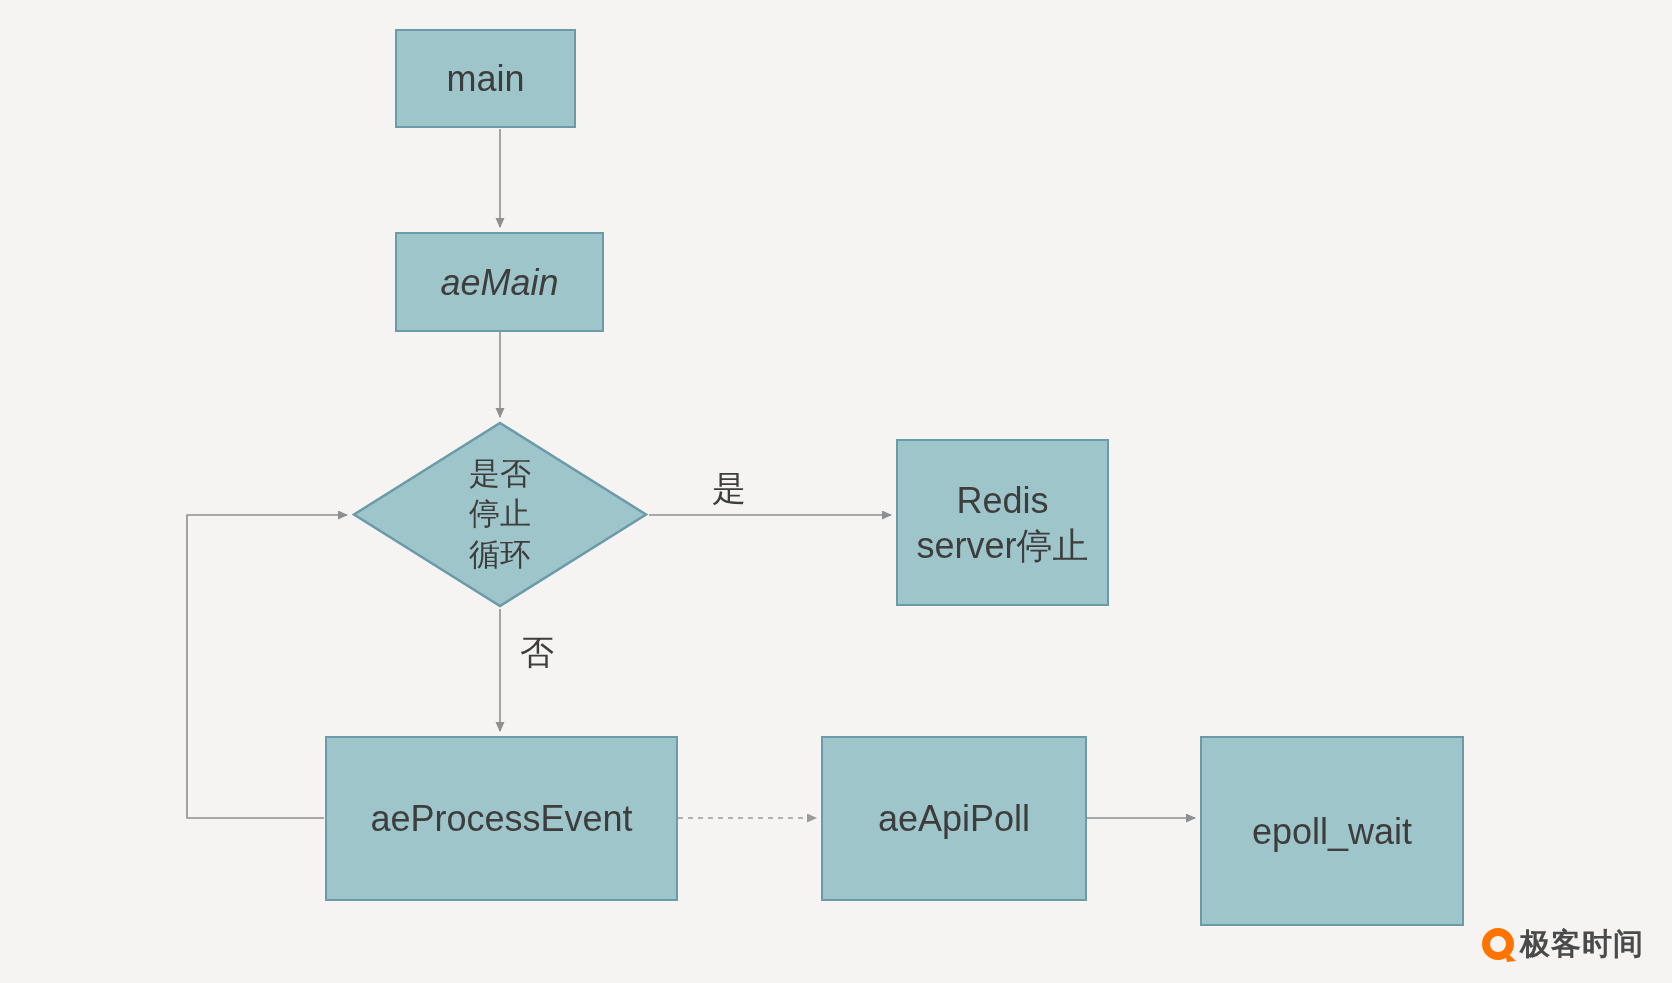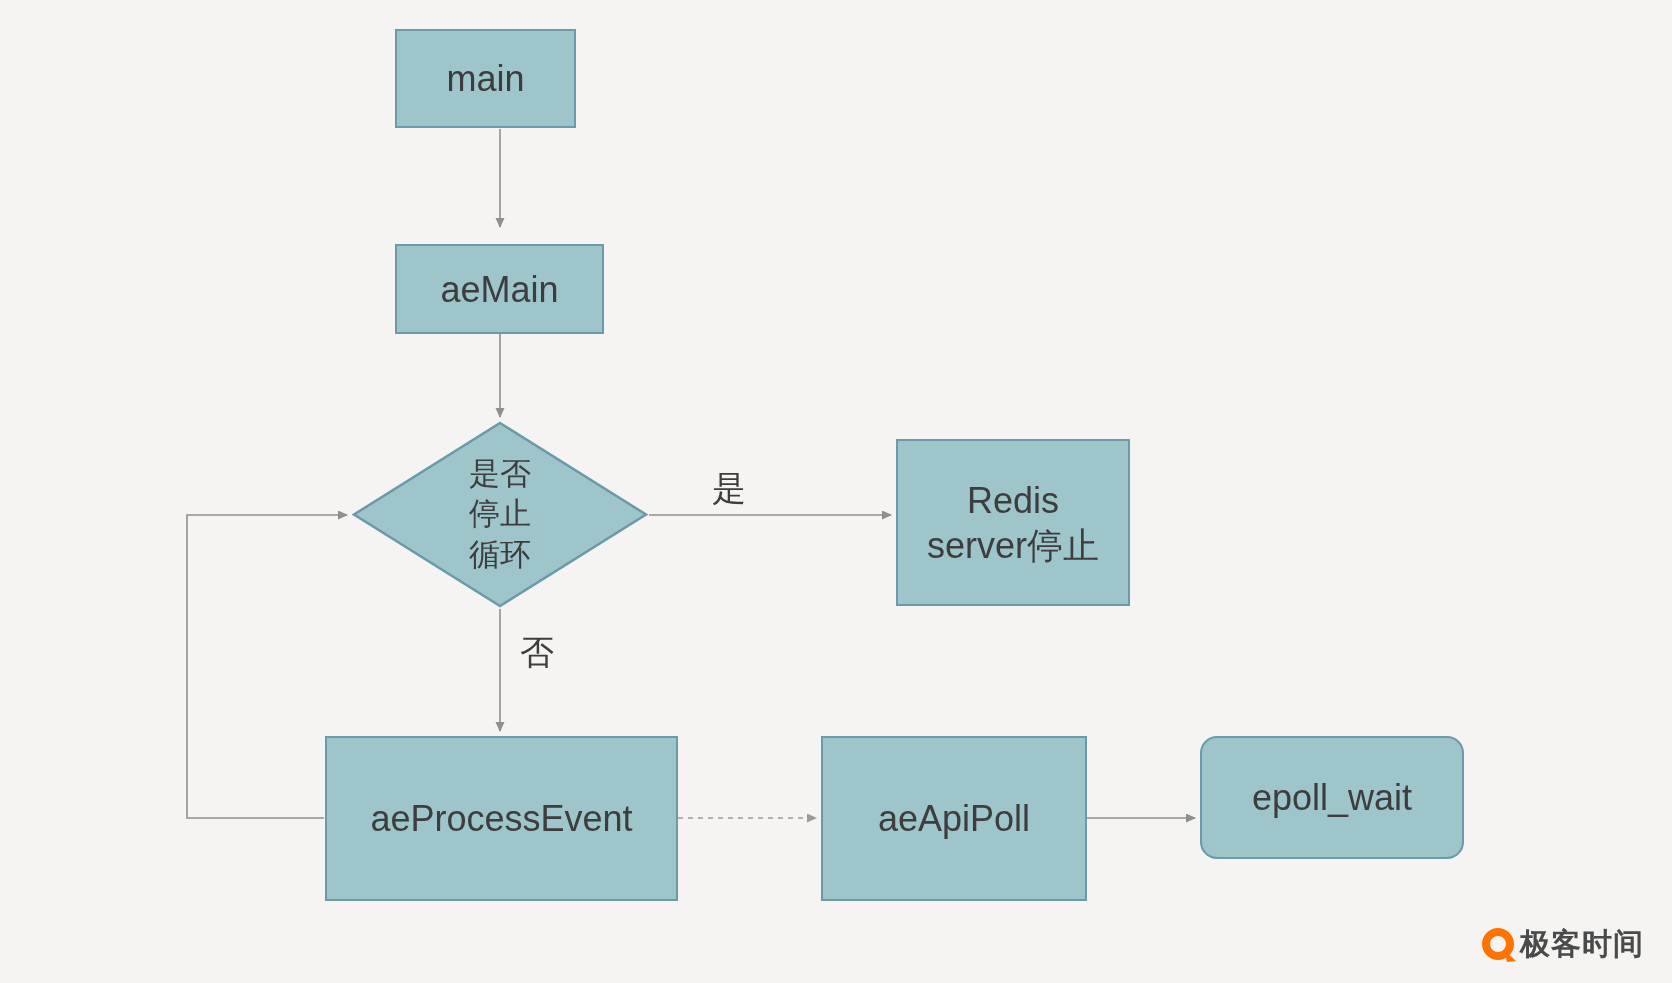--- a/index.html
+++ b/index.html
@@ -120,47 +120,47 @@
 
     <line class="edge" x1="1087" y1="818" x2="1195" y2="818" marker-end="url(#arrow)"></line>
 
     <polyline class="edge" points="324,818 187,818 187,515 347,515" marker-end="url(#arrow)"></polyline>
   </svg>
 
   <div class="node" style="left:395px; top:29px; width:181px; height:99px;">
     <span>main</span>
   </div>
 
-  <div class="node" style="left:395px; top:244px; width:209px; height:90px;">
+  <div class="node" style="left:395px; top:232px; width:209px; height:100px;font-style:italic;">
     <span>aeMain</span>
   </div>
 
   <div class="diamond">
     <svg width="296" height="187" viewBox="0 0 296 187">
       <polygon points="148,2 294,93.5 148,185 2,93.5" fill="#9ec5ca" stroke="#6b9aa9" stroke-width="2.5"></polygon>
     </svg>
     <div class="diamond-label">是否
 停止
 循环</div>
   </div>
 
-  <div class="node" style="left:896px; top:439px; width:234px; height:167px;">
+  <div class="node" style="left:896px; top:439px; width:213px; height:167px;">
     <span>Redis
 server停止</span>
   </div>
 
   <div class="node" style="left:325px; top:736px; width:353px; height:165px;">
     <span>aeProcessEvent</span>
   </div>
 
   <div class="node" style="left:821px; top:736px; width:266px; height:165px;">
     <span>aeApiPoll</span>
   </div>
 
-  <div class="node" style="left:1200px; top:736px; width:264px; height:123px;border-radius:17px;">
+  <div class="node" style="left:1200px; top:736px; width:264px; height:190px;">
     <span>epoll_wait</span>
   </div>
 
   <div class="edge-label" style="left:712px; top:466px;">是</div>
   <div class="edge-label" style="left:520px; top:630px;">否</div>
 
   <div class="logo">
     <svg width="38" height="38" viewBox="0 0 38 38">
       <circle cx="18" cy="18" r="12" fill="none" stroke="#ff7300" stroke-width="8"></circle>
       <path d="M24 24 L36 35 L27 36 z" fill="#ff7300"></path>

